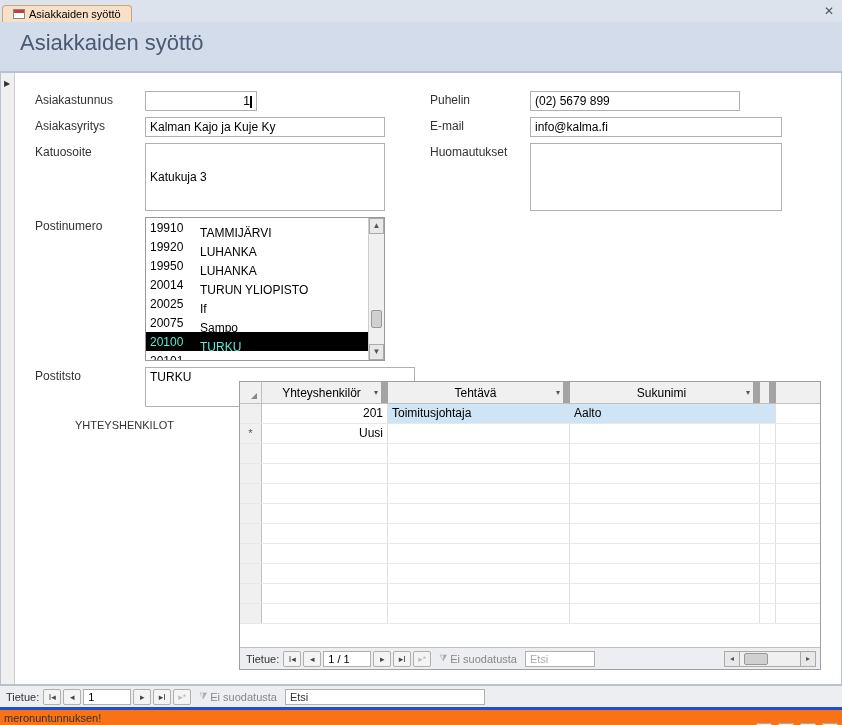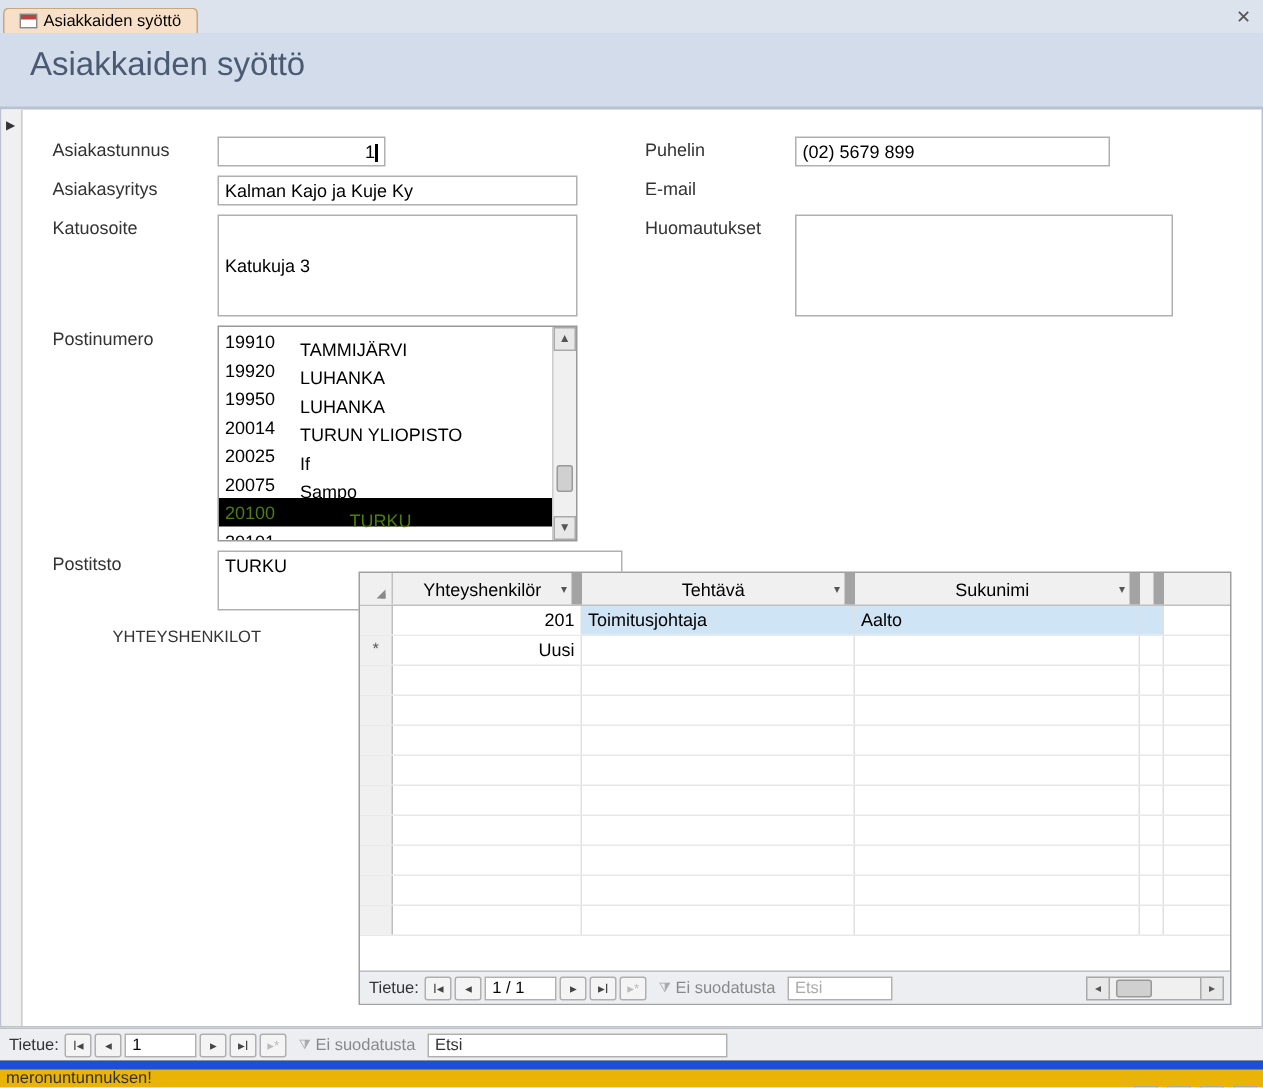--- a/index.html
+++ b/index.html
@@ -30,21 +30,21 @@
 .fld-med { width: 240px; }
 .fld-phone { width: 210px; }
 .fld-email { width: 252px; }
 .fld-notes { width: 252px; height: 68px; resize: none; }
 
 .listbox { width: 240px; height: 144px; border: 1px solid #999; background: #fff; font-size: 12px; position: relative; overflow: hidden; }
 .listbox-rows { position: absolute; left: 0; right: 16px; top: 0; }
 .lb-row { display: flex; height: 19px; align-items: center; }
 .lb-code { width: 50px; padding-left: 4px; }
 .lb-city { flex: 1; padding-left: 4px; margin-top: 10px; }
-.lb-sel { background: #000; color: #4d7c0f; gap: 33px; }
+.lb-sel { background: #000; color: #5eead4; }
 .lb-scroll { position: absolute; right: 0; top: 0; bottom: 0; width: 16px; background: #f0f0f0; border-left: 1px solid #ccc; }
 .lb-scroll .up, .lb-scroll .dn { height: 16px; background: #e8e8e8; border: 1px solid #aaa; font-size: 8px; text-align: center; line-height: 14px; color: #555; }
 .lb-scroll .dn { position: absolute; bottom: 0; left: 0; right: 0; }
 .lb-scroll .thumb { position: absolute; left: 2px; right: 2px; top: 92px; height: 18px; background: #d0d0d0; border: 1px solid #999; border-radius: 2px; }
 
 .fld-postisto { width: 270px; height: 40px; resize: none; }
 
 .contacts-lbl { font-size: 11px; color: #333; padding: 6px 0 4px 40px; }
 
 .subform { position: absolute; left: 224px; right: 20px; top: 308px; bottom: 14px; border: 1px solid #a0a0a0; background: #fff; display: flex; flex-direction: column; }
@@ -74,21 +74,21 @@
 .nav-filter { color: #888; padding: 0 6px; display:flex; align-items:center; gap:3px;}
 .nav-filter-icon { font-size: 9px; color:#aaa; }
 .nav-search { width: 70px; height: 16px; border: 1px solid #b0b0b0; background: #fff; font-size: 11px; padding: 0 4px; color: #aaa; line-height:14px;}
 .h-scroll { flex:1; display:flex; align-items:center; justify-content:flex-end; gap:0;}
 .hs-btn { width:16px; height:16px; border:1px solid #aaa; background:#e8e8e8; font-size:8px; text-align:center; line-height:14px; color:#555;}
 .hs-track { width:60px; height:16px; background:#f0f0f0; border-top:1px solid #aaa; border-bottom:1px solid #aaa; position:relative;}
 .hs-thumb { position:absolute; left:4px; top:1px; width:24px; height:12px; background:#d0d0d0; border:1px solid #999; border-radius:2px;}
 
 .main-nav { position: absolute; left: 0; right: 0; bottom: 18px; height: 22px; background: #eceef1; border-top: 1px solid #c0c0c0; display: flex; align-items: center; font-size: 11px; gap: 2px; padding: 0 4px; }
 .main-nav .nav-search { width: 200px; color:#333;}
-.status-bar { position: absolute; left: 0; right: 0; bottom: 0; height: 18px; background: #eab308; border-top: 6px solid #1d4ed8; display: flex; align-items: center; font-size: 11px; padding: 0 4px; }
+.status-bar { position: absolute; left: 0; right: 0; bottom: 0; height: 18px; background: #f97316; border-top: 3px solid #1d4ed8; display: flex; align-items: center; font-size: 11px; padding: 0 4px; }
 .status-msg { flex: 1; color: #333; }
 .status-right { display: flex; gap: 6px; align-items: center; margin-top: 24px; }
 .status-ico { width: 16px; height: 14px; border: 1px solid #aaa; background: #f5ece0; font-size: 9px; text-align: center; line-height: 12px; color: #777; }
 </style>
 </head>
 <body>
 
 <div class="tab-bar">
   <div class="tab">
     <span class="tab-icon"></span>
@@ -116,20 +116,21 @@
       </div>
     </div>
 
     <div class="row">
       <div class="col-left">
         <div class="lbl">Asiakasyritys</div>
         <input class="fld fld-med" value="Kalman Kajo ja Kuje Ky" style="">
       </div>
       <div class="col-right">
         <div class="lbl-r">E-mail</div>
+        <input class="fld fld-email" value="info@kalma.fi" style="">
       </div>
     </div>
 
     <div class="row">
       <div class="col-left">
         <div class="lbl">Katuosoite</div>
         <input class="fld fld-med" value="Katukuja 3" style="">
       </div>
       <div class="col-right">
         <div class="lbl-r">Huomautukset</div>

